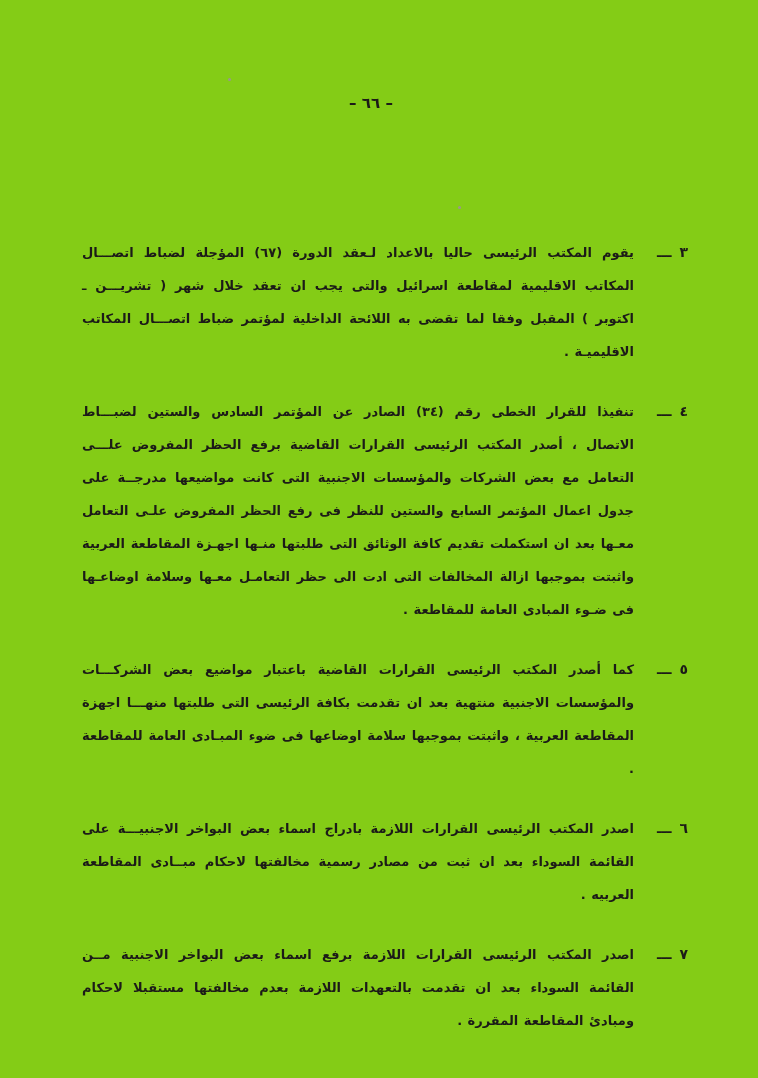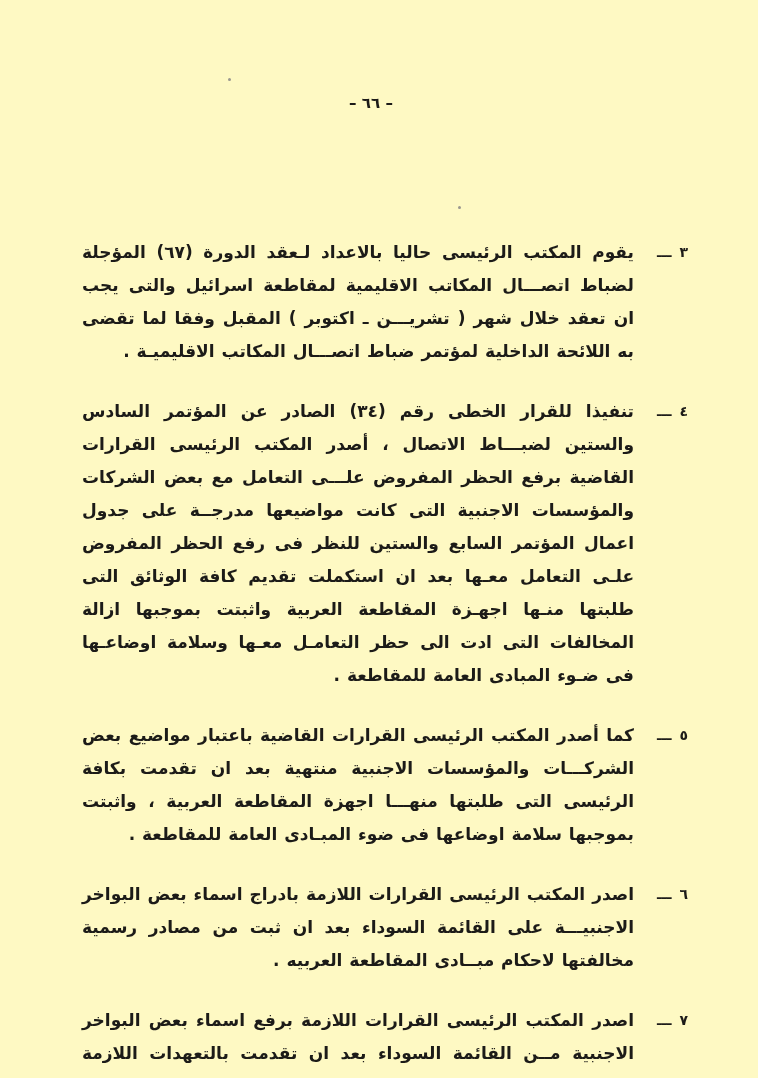--- a/index.html
+++ b/index.html
@@ -11,21 +11,21 @@
     height: 1078px;
     background: #f6f5f1;
     font-family: "DejaVu Sans", sans-serif;
     color: #1c1b18;
     overflow: hidden;
   }
   .page {
     position: relative;
     width: 758px;
     height: 1078px;
-    background: #fef9c3;
+    background: #84cc16;
     direction: rtl;
   }
   .page-number {
     position: absolute;
     top: 94px;
     left: 0;
     right: 16px;
     text-align: center;
     font-size: 15px;
     font-weight: 700;
@@ -50,21 +50,21 @@
     font-size: 14px;
     font-weight: 700;
     line-height: 33px;
     white-space: nowrap;
   }
   .para-num .dash {
     color: #1c1b18;
   }
   .para-text {
     flex: 1;
-    font-size: 17px;
+    font-size: 13px;
     font-weight: 700;
     line-height: 33px;
     text-align: justify;
     word-spacing: 1px;
   }
   .speck {
     position: absolute;
     border-radius: 50%;
     background: #9a978e;
   }

